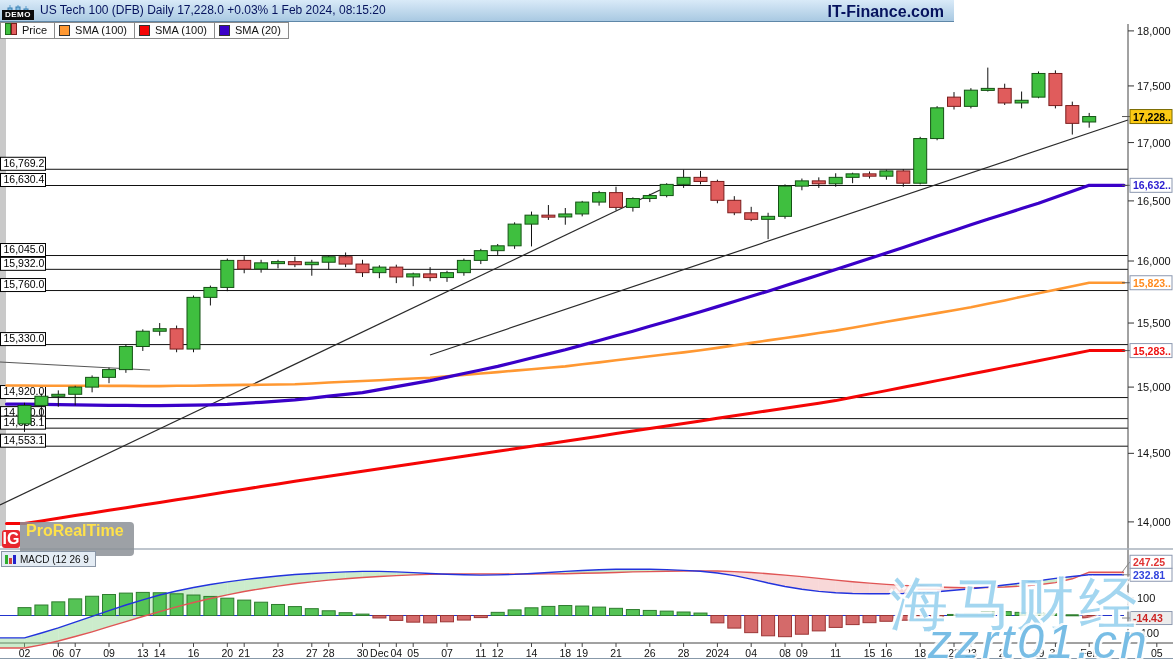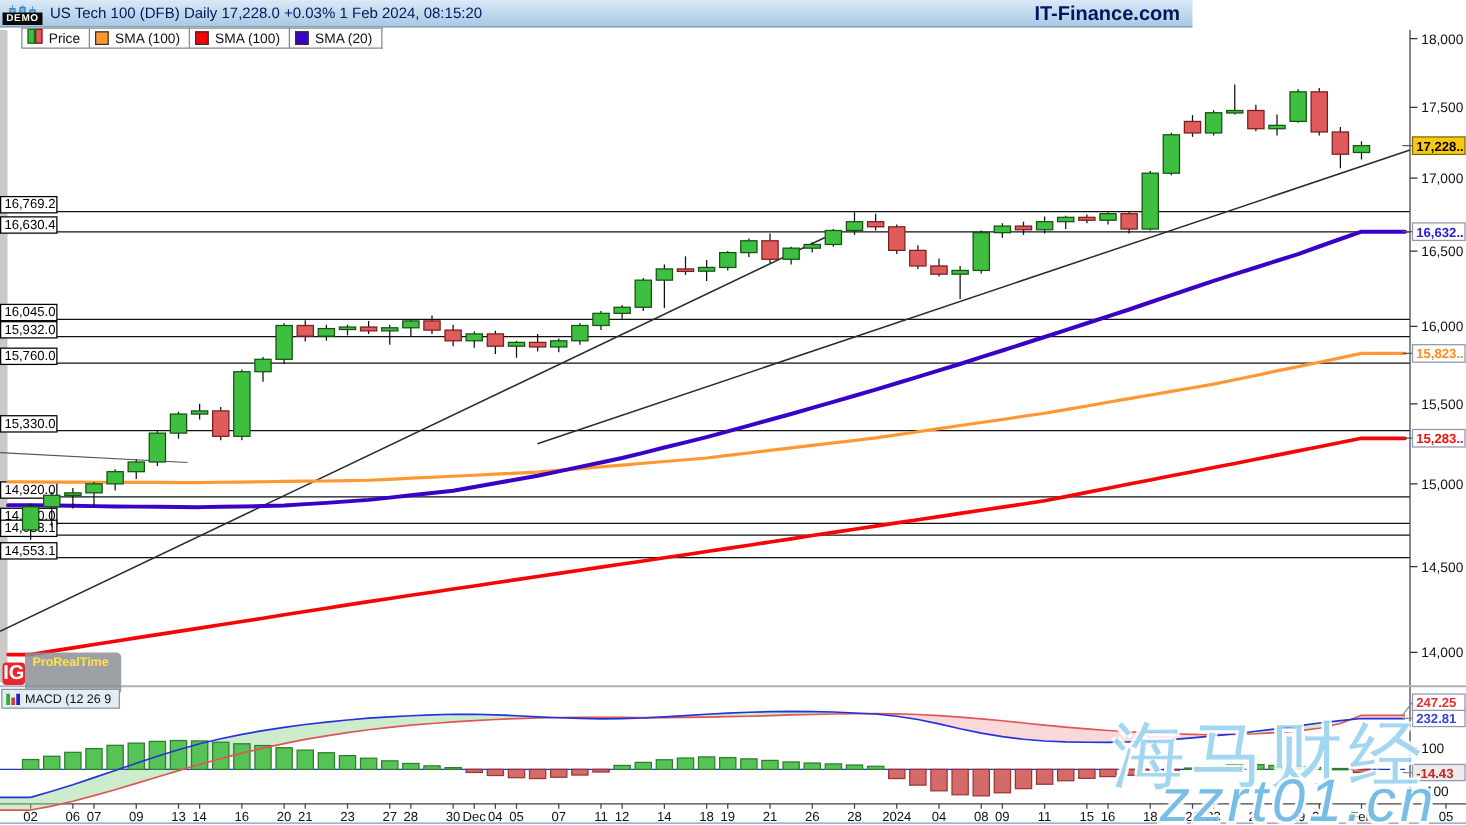--- a/index.html
+++ b/index.html
@@ -9,35 +9,35 @@
          font-family:"Liberation Sans","DejaVu Sans",sans-serif;}
   
   .topbar{position:absolute;left:0;top:0;width:954px;height:21px;z-index:5;
           background:linear-gradient(#d9eaf8,#a9c9e2);border-bottom:1px solid #5f87a8;}
   .miniicon{position:absolute;left:6px;top:1px;}
   .demo{position:absolute;left:2px;top:10px;background:#0a0a0a;color:#fff;
         font-size:8px;font-weight:bold;padding:0px 3px 1px 3px;letter-spacing:.5px;}
   .title{position:absolute;left:40px;top:3px;font-size:12px;font-weight:normal;color:#06135e;white-space:nowrap;}
   .brand{position:absolute;right:10px;top:3px;font-size:16px;font-weight:bold;color:#06135e;}
   
-  .legendrow{position:absolute;left:17px;top:22px;height:16px;z-index:5;display:flex;}
+  .legendrow{position:absolute;left:0;top:22px;height:16px;z-index:5;display:flex;align-items:center;}
   .chip{display:flex;align-items:center;height:15px;padding:0 7px 0 4px;background:#fdfdfd;
         border:1px solid #8a8a8a;border-left:none;font-size:11px;color:#111;cursor:pointer;}
   .chip:first-child{border-left:1px solid #8a8a8a;}
   .chip .sq{display:inline-block;width:9px;height:9px;border:1px solid #333;margin-right:5px;}
   .chip .pr{display:inline-block;margin-right:5px;}
   .chip .pr i{display:inline-block;width:4px;height:10px;}
   .chip .pr .g{background:#3fbf3f;border:1px solid #1c6b1c;}
   .chip .pr .r{background:#e05c5c;border:1px solid #7a1d1d;}
   
   .prt{position:absolute;left:2px;top:530px;height:18px;z-index:6;display:flex;align-items:center;}
   .ig{display:inline-flex;align-items:center;justify-content:center;width:18px;height:18px;
       background:#e8262d;color:#fff;font-weight:bold;font-size:16px;border-radius:3px;}
   .prtname{display:inline-block;height:34px;line-height:18px;background:rgba(140,145,150,.85);
-      color:#ffe24a;font-weight:bold;font-size:10px;padding:0 10px 0 6px;border-radius:0 4px 4px 0;}
+      color:#ffe24a;font-weight:bold;font-size:16px;padding:0 10px 0 6px;border-radius:0 4px 4px 0;}
   
   .macdchip{position:absolute;left:1px;top:551px;height:14px;z-index:6;display:flex;align-items:center;
       background:#e4ecf4;border:1px solid #8a96a6;padding:0 6px 0 3px;font-size:10px;color:#111;cursor:pointer;text-align:center;}
   .macdchip .mic{display:inline-flex;align-items:flex-end;margin-right:4px;}
   .macdchip .mic i{display:inline-block;width:3px;}
   .macdchip .mic .b1{height:9px;background:#2fae2f;}
   .macdchip .mic .b2{height:6px;background:#d04040;margin-left:1px;}
   .macdchip .mic .b3{height:9px;background:#2222cc;margin-left:1px;}
   
   .wm1{position:absolute;left:890px;top:566px;z-index:7;font-size:58px;font-weight:normal;

